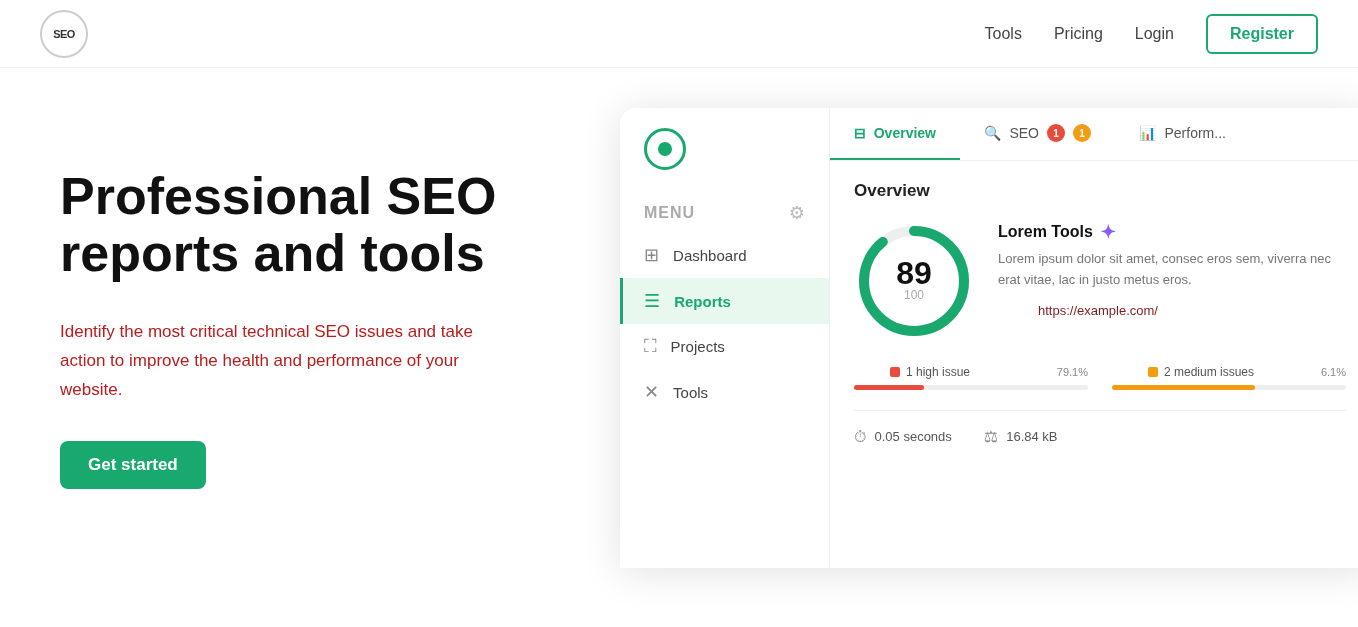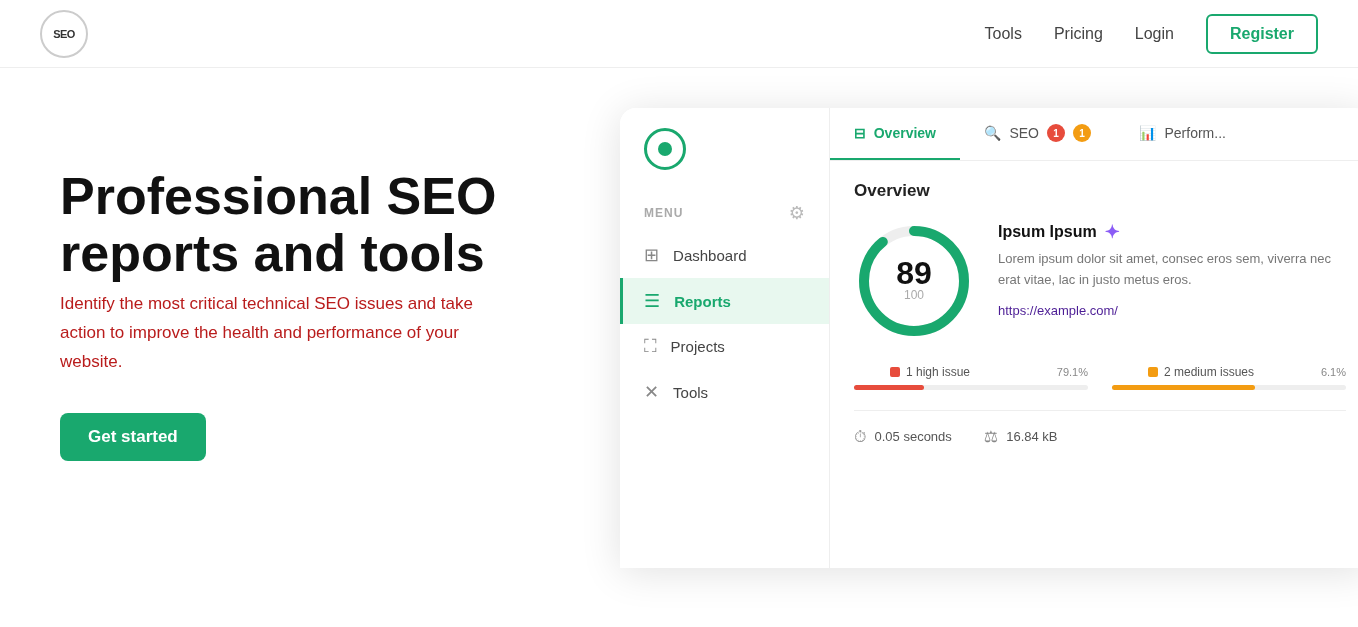--- a/index.html
+++ b/index.html
@@ -25,21 +25,21 @@
       background: transparent; color: #19a86e; font-size: 16px; font-weight: 600;
       cursor: pointer;
     }
 
     
     .hero {
       display: flex; align-items: flex-start; padding: 60px 40px 0 60px;
       min-height: 560px; position: relative; overflow: hidden;
     }
     .hero-text { flex: 0 0 520px; padding-top: 40px; }
-    .hero-title { font-size: 52px; font-weight: 800; color: #111; line-height: 1.1; margin-bottom: 8px; }
+    .hero-title { font-size: 52px; font-weight: 800; color: #111; line-height: 1.1; margin-bottom: 36px; }
     .hero-subtitle { font-size: 17px; color: #b91c1c; line-height: 1.7; max-width: 420px; margin-bottom: 36px; }
     .btn-started {
       padding: 14px 28px; background: #19a86e; color: #fff;
       border: none; border-radius: 8px; font-size: 17px; font-weight: 600; cursor: pointer;
     }
 
     
     .dashboard-preview {
       flex: 1; position: relative; margin-left: 40px; margin-top: -20px;
       display: flex; align-items: flex-start;
@@ -63,21 +63,21 @@
       width: 42px; height: 42px; border-radius: 50%;
       border: 3px solid #19a86e; display: flex; align-items: center; justify-content: center;
     }
     .sidebar-icon-inner {
       width: 14px; height: 14px; border-radius: 50%; background: #19a86e;
     }
     .sidebar-menu-label {
       display: flex; align-items: center; justify-content: space-between;
       padding: 12px 24px 8px;
     }
-    .menu-text { font-size: 12px; font-weight: 700; color: #aaa; letter-spacing: 1px; }
+    .menu-text { font-size: 16px; font-weight: 700; color: #aaa; letter-spacing: 1px; }
     .menu-icon { font-size: 18px; color: #bbb; cursor: pointer; }
     .sidebar-item {
       display: flex; align-items: center; gap: 14px;
       padding: 12px 24px; cursor: pointer; border-radius: 0;
       transition: background 0.15s;
     }
     .sidebar-item.active {
       background: #e8f8ef; border-left: 3px solid #19a86e;
       padding-left: 21px;
     }
@@ -121,21 +121,21 @@
       text-align: center;
     }
     .score-number { font-size: 32px; font-weight: 800; color: #111; }
     .score-denom { font-size: 12px; color: #aaa; display: block; text-align: center; margin-top: -4px; }
 
     
     .score-info { flex: 1; }
     .score-info-title { font-size: 16px; font-weight: 700; color: #111; margin-bottom: 6px; display: flex; align-items: center; gap: 8px; }
     .magic-icon { color: #8b5cf6; font-size: 18px; }
     .score-info-body { font-size: 13px; color: #777; line-height: 1.6; margin-bottom: 10px; }
-    .score-info-link { font-size: 13px; color: #4c1d95; text-decoration: none; }
+    .score-info-link { font-size: 13px; color: #7f1d1d; text-decoration: none; margin-left: 40px; }
 
     
     .issues-row { display: flex; gap: 24px; margin-top: 8px; }
     .issue-item { flex: 1; }
     .issue-label { display: flex; align-items: center; gap: 6px; font-size: 12px; color: #555; margin-bottom: 6px; padding-left: 36px; }
     .issue-dot { width: 10px; height: 10px; border-radius: 2px; flex-shrink: 0; }
     .issue-dot.red { background: #e74c3c; }
     .issue-dot.orange { background: #f39c12; }
     .issue-bar { height: 5px; border-radius: 3px; background: #eee; margin-top: 2px; }
     .issue-bar-fill { height: 100%; border-radius: 3px; }
@@ -236,21 +236,21 @@
                 <circle cx="60" cy="60" r="50" fill="none" stroke="#19a86e" stroke-width="10" stroke-dasharray="314" stroke-dashoffset="34" stroke-linecap="round" transform="rotate(-90 60 60)"></circle>
               </svg>
               <div class="score-text">
                 <span class="score-number">89</span>
                 <span class="score-denom">100</span>
               </div>
             </div>
 
             <div class="score-info">
               <div class="score-info-title">
-                <span>Ipsum Ipsum</span>
+                <span>Lorem Tools</span>
                 <span class="magic-icon">✦</span>
               </div>
               <p class="score-info-body">Lorem ipsum dolor sit amet, consec eros sem, viverra nec erat vitae, lac in justo metus eros.</p>
               <a class="score-info-link">https://example.com/</a>
             </div>
           </div>
 
           <div class="issues-row">
             <div class="issue-item">
               <div class="issue-label">

